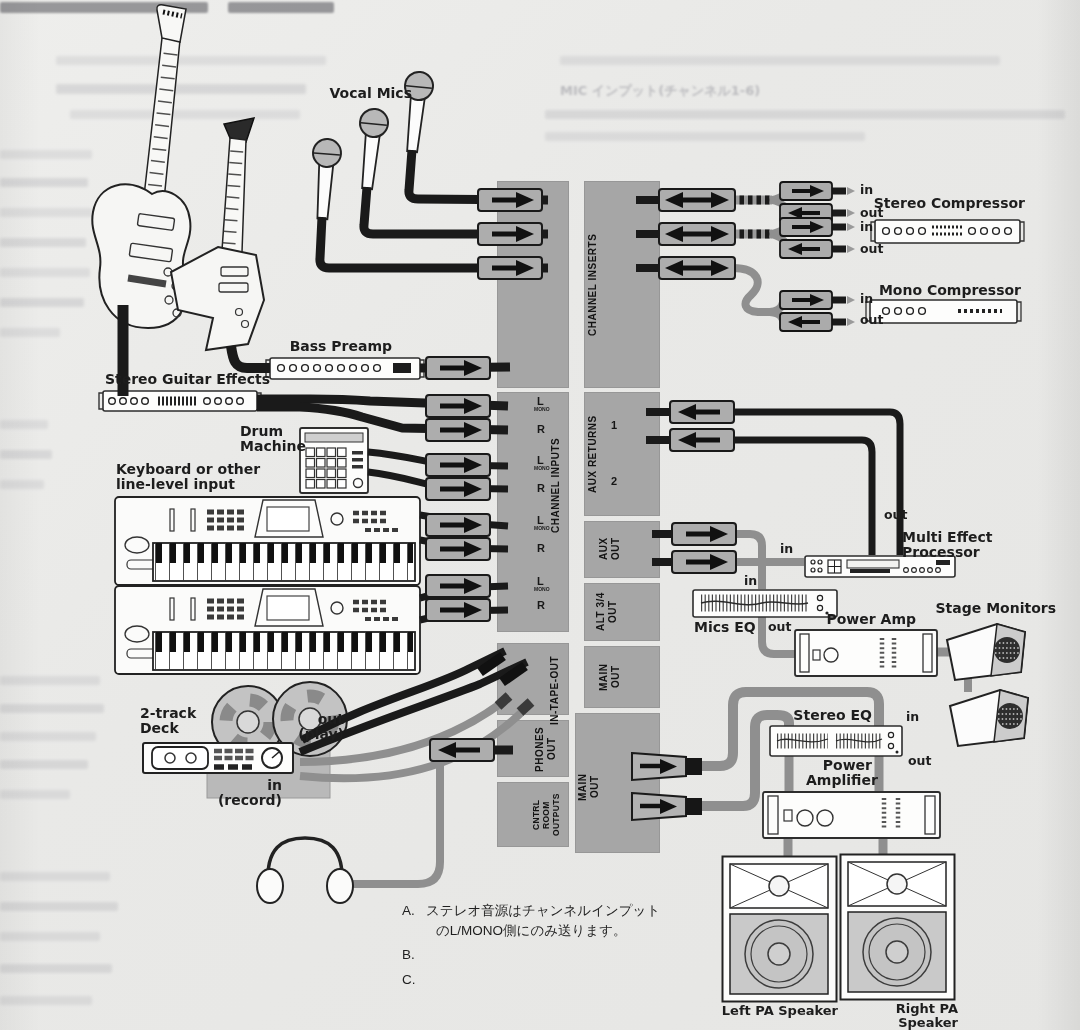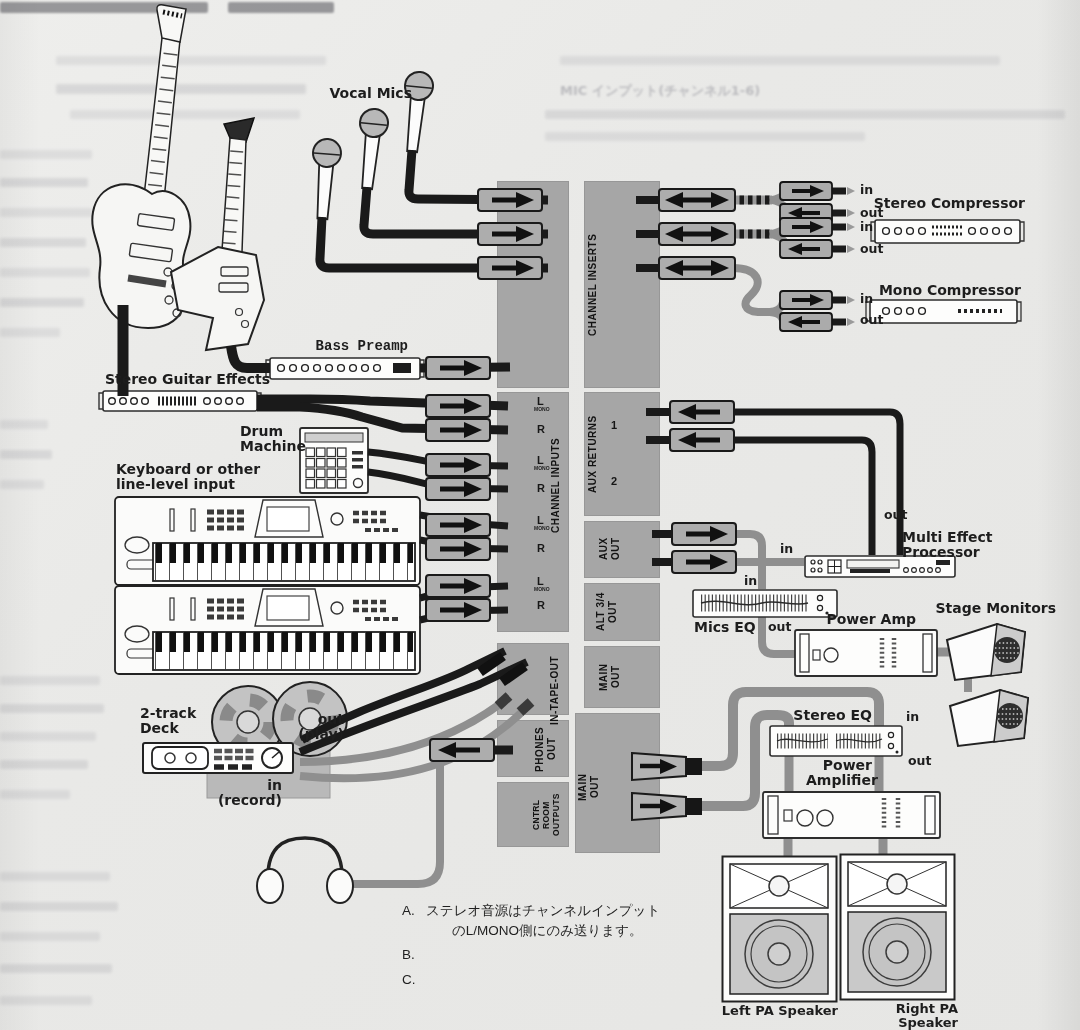--- a/index.html
+++ b/index.html
@@ -56,21 +56,21 @@
 
   .dlabel { position:absolute; font-family:"DejaVu Sans",sans-serif; font-weight:600; font-size:14px;
             line-height:1.08; color:#1d1d1d; white-space:pre-line; z-index:3; }
   .ctr { text-align:right; }
   .io  { font-size:12.5px; }
 
   .caption { position:absolute; left:402px; top:896px; width:372px; z-index:3;
              font-family:"Liberation Sans",sans-serif; font-size:13.5px; color:#1f1f1f; line-height:1.45; }
   .caption .row { display:flex; margin-top:5px; }
   .caption .key { width:24px; flex:none; }
-  .caption .l2  { margin-left:26px; }
+  .caption .l2  { margin-left:10px; }
 </style>
 </head>
 <body>
 
 <div class="page">
 
   <div class="gdark" style="left:0;top:2px;width:208px;"></div>
   <div class="gdark" style="left:228px;top:2px;width:106px;"></div>
   <div class="gbar" style="left:56px;top:56px;width:270px;"></div>
   <div class="gbar" style="left:56px;top:84px;width:250px;height:10px;opacity:.22;"></div>
@@ -724,21 +724,21 @@
       <use href="#connLS" transform="translate(806,322)"></use>
       <use href="#connL" transform="translate(702,412)"></use>
       <use href="#connL" transform="translate(702,440)"></use>
       <use href="#connR" transform="translate(704,534)"></use>
       <use href="#connR" transform="translate(704,562)"></use>
       <use href="#connL" transform="translate(462,750)"></use>
     </g>
   </svg>
 
   <div class="dlabel ctr" style="left:318px;top:86px;width:94px;">Vocal Mics</div>
-  <div class="dlabel ctr" style="left:274px;top:339px;width:134px;font-family:Liberation Mono, monospace;">Bass Preamp</div>
+  <div class="dlabel ctr" style="left:258px;top:339px;width:134px;">Bass Preamp</div>
   <div class="dlabel ctr" style="left:100px;top:372px;width:170px;">Stereo Guitar Effects</div>
   <div class="dlabel" style="left:240px;top:424px;">Drum
 Machine</div>
   <div class="dlabel" style="left:116px;top:462px;">Keyboard or other
 line-level input</div>
   <div class="dlabel" style="left:140px;top:706px;">2-track
 Deck</div>
   <div class="dlabel ctr" style="left:290px;top:712px;width:54px;">out
 (play)</div>
   <div class="dlabel ctr" style="left:216px;top:778px;width:66px;">in

